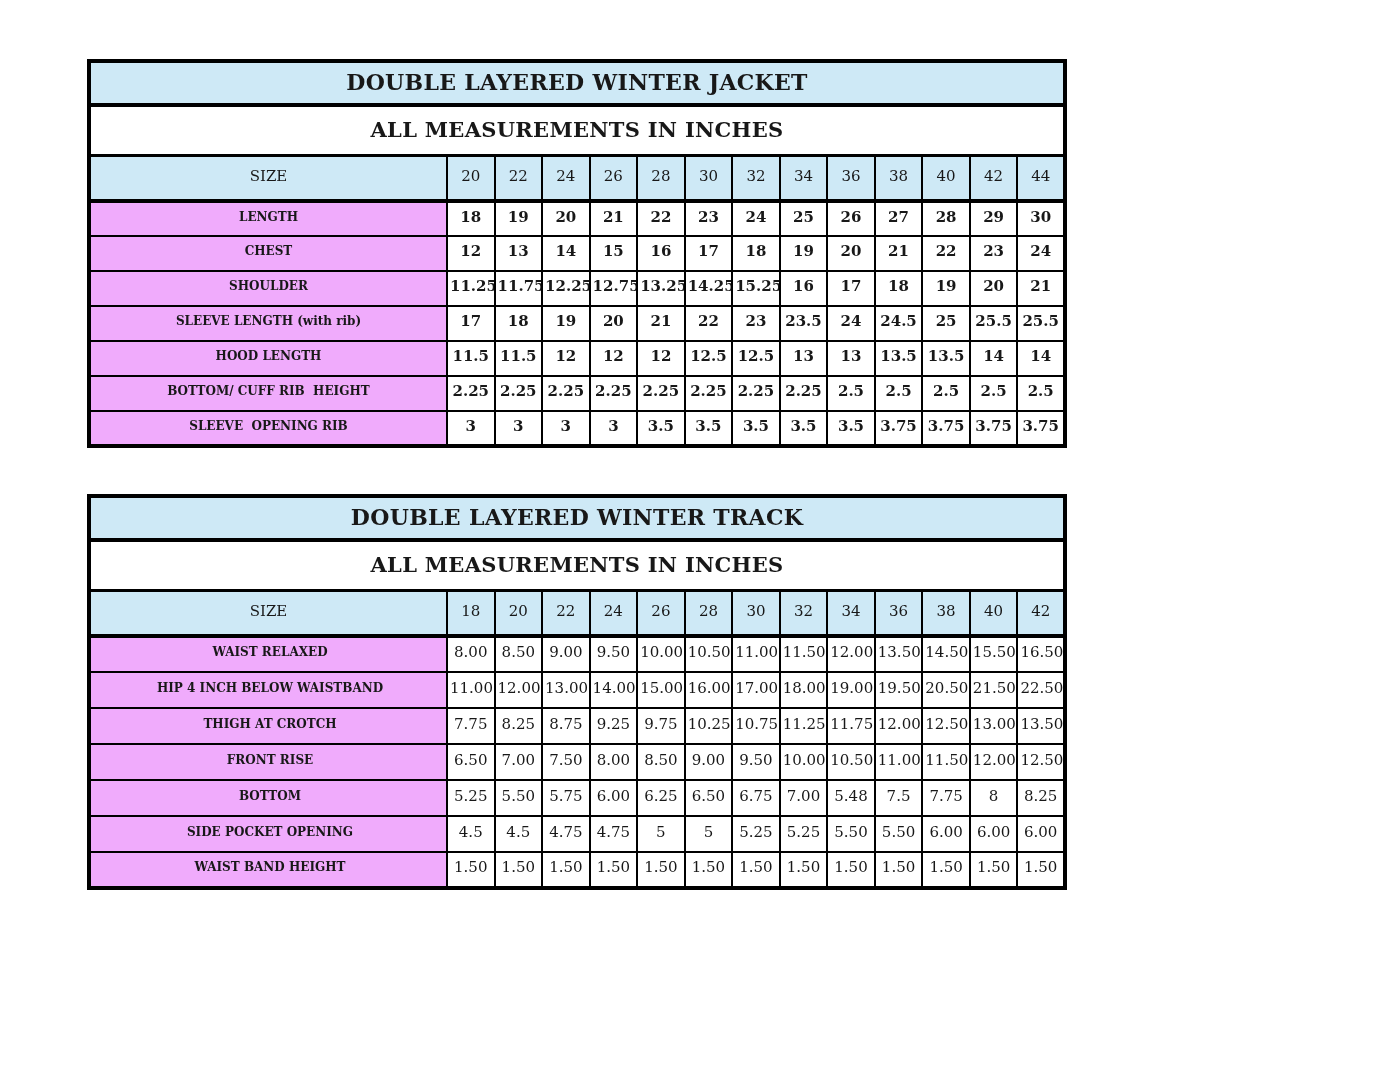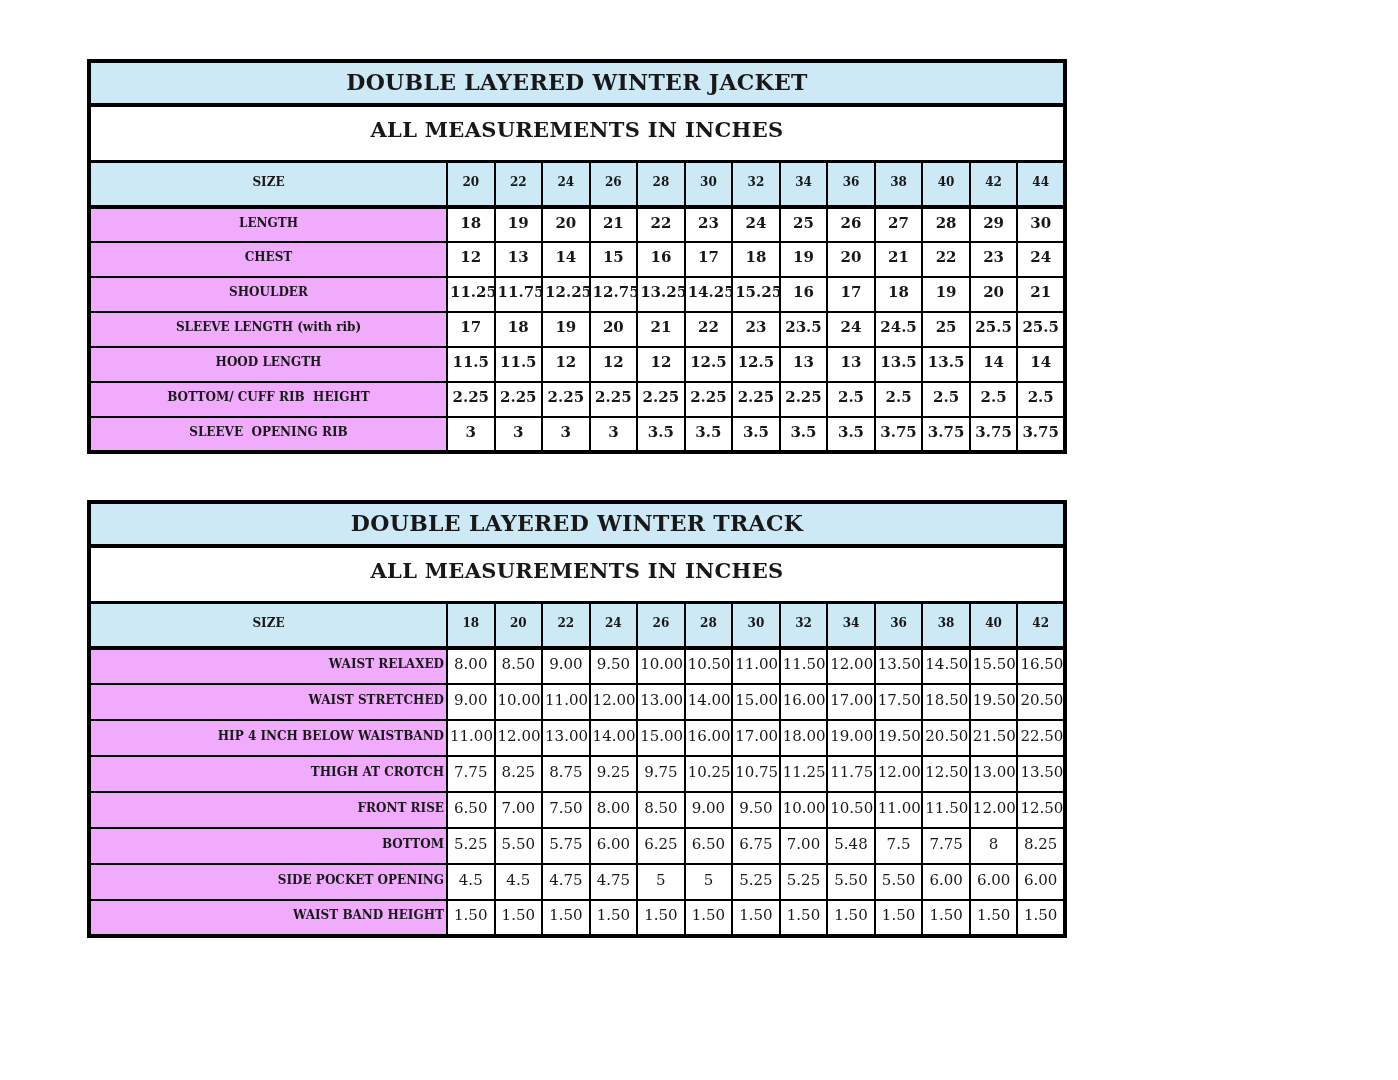--- a/index.html
+++ b/index.html
@@ -48,42 +48,42 @@
     letter-spacing:0.3px;
     padding-bottom:3px;
   }
   .subtitle-cell{
     background:#ffffff;
     font-size:21px;
     font-weight:bold;
     height:44px;
     border-bottom:3px solid var(--border);
     letter-spacing:0.3px;
-    padding-bottom:9px;
+    padding-bottom:3px;
   }
   .size-label-cell,.size-cell{
     background:var(--blue);
-    font-size:12px;
-    font-weight:bold;
+    font-size:15px;
+    font-weight:normal;
     height:37px;
     border-bottom:4px solid var(--border);
   }
   .row-label{
     font-size:12px;
     font-weight:bold;
     background:#f0abfc;
   }
   .value-cell{
     font-size:15px;
     background:#ffffff;
   }
   .table-jacket .row-label{text-align:center;}
   .table-jacket .value-cell{font-weight:bold;}
   .table-jacket tbody tr{height:35px;}
-  .table-track .row-label{text-align:right;padding-left:5px;}
+  .table-track .row-label{text-align:center;padding-left:5px;}
   .table-track .value-cell{font-weight:normal;}
   .table-track tbody tr{height:36px;}
 </style>
 </head>
 <body>
 
 <div class="page">
 
   <table class="size-table table-jacket">
     <colgroup>
@@ -271,36 +271,20 @@
           <td class="value-cell">10.50</td>
           <td class="value-cell">11.00</td>
           <td class="value-cell">11.50</td>
           <td class="value-cell">12.00</td>
           <td class="value-cell">13.50</td>
           <td class="value-cell">14.50</td>
           <td class="value-cell">15.50</td>
           <td class="value-cell">16.50</td>
         </tr>
         <tr>
-          <th class="row-label">WAIST STRETCHED</th>
-          <td class="value-cell">9.00</td>
-          <td class="value-cell">10.00</td>
-          <td class="value-cell">11.00</td>
-          <td class="value-cell">12.00</td>
-          <td class="value-cell">13.00</td>
-          <td class="value-cell">14.00</td>
-          <td class="value-cell">15.00</td>
-          <td class="value-cell">16.00</td>
-          <td class="value-cell">17.00</td>
-          <td class="value-cell">17.50</td>
-          <td class="value-cell">18.50</td>
-          <td class="value-cell">19.50</td>
-          <td class="value-cell">20.50</td>
-        </tr>
-        <tr>
           <th class="row-label">HIP 4 INCH BELOW WAISTBAND</th>
           <td class="value-cell">11.00</td>
           <td class="value-cell">12.00</td>
           <td class="value-cell">13.00</td>
           <td class="value-cell">14.00</td>
           <td class="value-cell">15.00</td>
           <td class="value-cell">16.00</td>
           <td class="value-cell">17.00</td>
           <td class="value-cell">18.00</td>
           <td class="value-cell">19.00</td>

